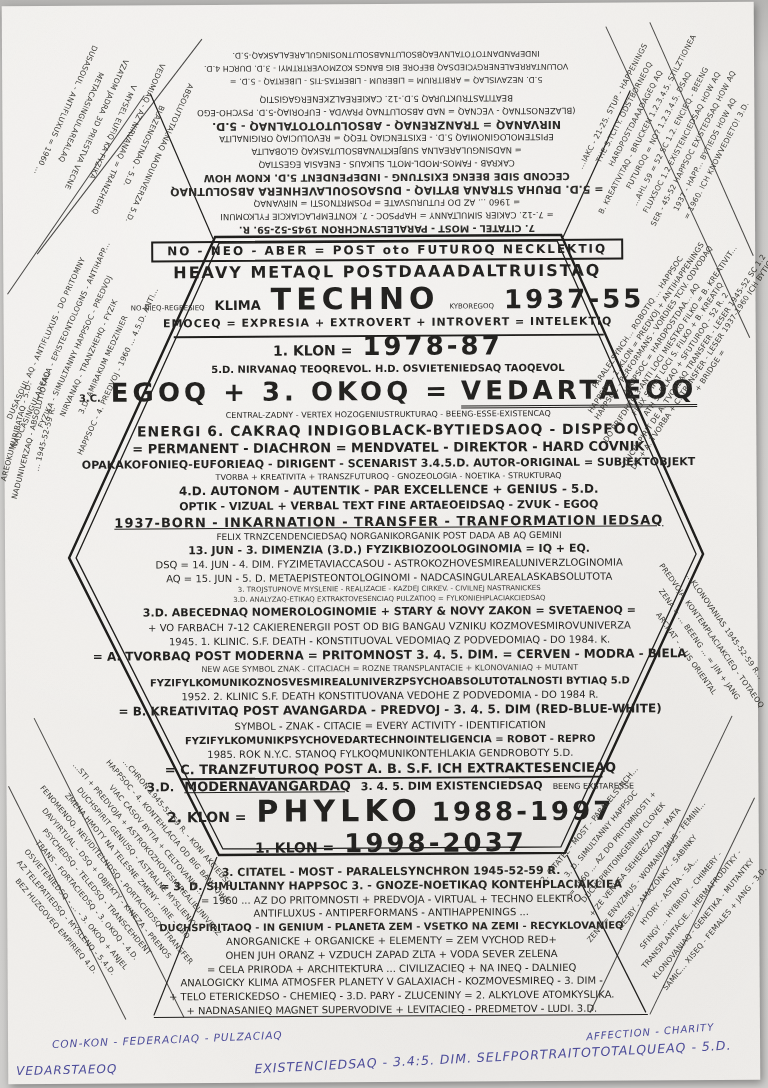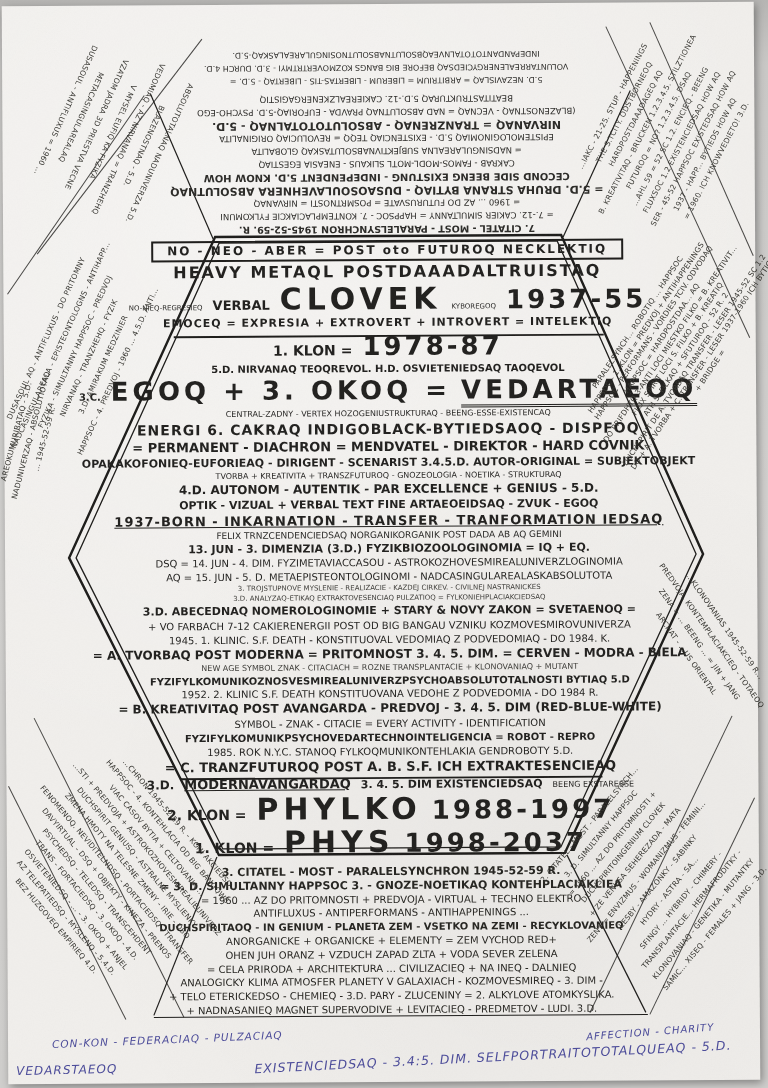--- a/index.html
+++ b/index.html
@@ -123,22 +123,22 @@
         <div class="ml">= 1960 ... AZ DO FUTURUSVATE = POSMRTNOSTI = NIRVANAQ</div>
         <div class="ml">= 7.-12. CAKIER SIMULTANNY = HAPPSOC - 7. KONTEMPLACIAKCIE FYLKOMUNI</div>
         <div class="ml">7. CITATEL - MOST - PARALELSYNCHRON 1945-52-59. R.</div>
       </div>
 
     <div class="hex-stack">
       <div class="h-strip c s12 b">NO - NEO - ABER = POST oto FUTUROQ NECKLEKTIQ</div>
       <div class="c s16 b sp2">HEAVY METAQL POSTDAAADALTRUISTAQ</div>
       <div class="row">
         <span class="s7">NO-NIEQ-REGRESIEQ</span>
-        <span class="s13 b">VERBAL</span>
-        <span class="giant">CLOVEK</span>
+        <span class="s13 b">KLIMA</span>
+        <span class="giant">TECHNO</span>
         <span class="s7">KYBOREGOQ</span>
         <span class="years">1937-55</span>
       </div>
       <div class="c s11 b sp1">EMOCEQ = EXPRESIA + EXTROVERT + INTROVERT = INTELEKTIQ</div>
       <div class="row">
         <span class="s14 b">1. KLON =</span>
         <span class="years">1978-87</span>
       </div>
       <div class="c s10 b">5.D. NIRVANAQ TEOQREVOL. H.D. OSVIETENIEDSAQ TAOQEVOL</div>
       <div class="row">
@@ -178,21 +178,20 @@
         <span class="s11 b">3. 4. 5. DIM EXISTENCIEDSAQ</span>
         <span class="s8">BEENG EXSTARESSE</span>
       </div>
       <div class="row">
         <span class="s14 b">2. KLON =</span>
         <span class="giant">PHYLKO</span>
         <span class="years">1988-1997</span>
       </div>
       <div class="row">
         <span class="s14 b">1. KLON =</span>
-        <span class="giant">PHYS</span>
         <span class="years">1998-2037</span>
       </div>
     </div>
 
     <div class="bottom-block">
 
     <div class="bl">3. CITATEL - MOST - PARALELSYNCHRON 1945-52-59 R.</div>
         <div class="bl">= 3. D. SIMULTANNY HAPPSOC 3. - GNOZE-NOETIKAQ KONTEHPLACIAKLIEA</div>
         <div class="bl">= 1960 ... AZ DO PRITOMNOSTI + PREDVOJA - VIRTUAL + TECHNO ELEKTRO</div>
         <div class="bl">ANTIFLUXUS - ANTIPERFORMANS - ANTIHAPPENINGS ...</div>

